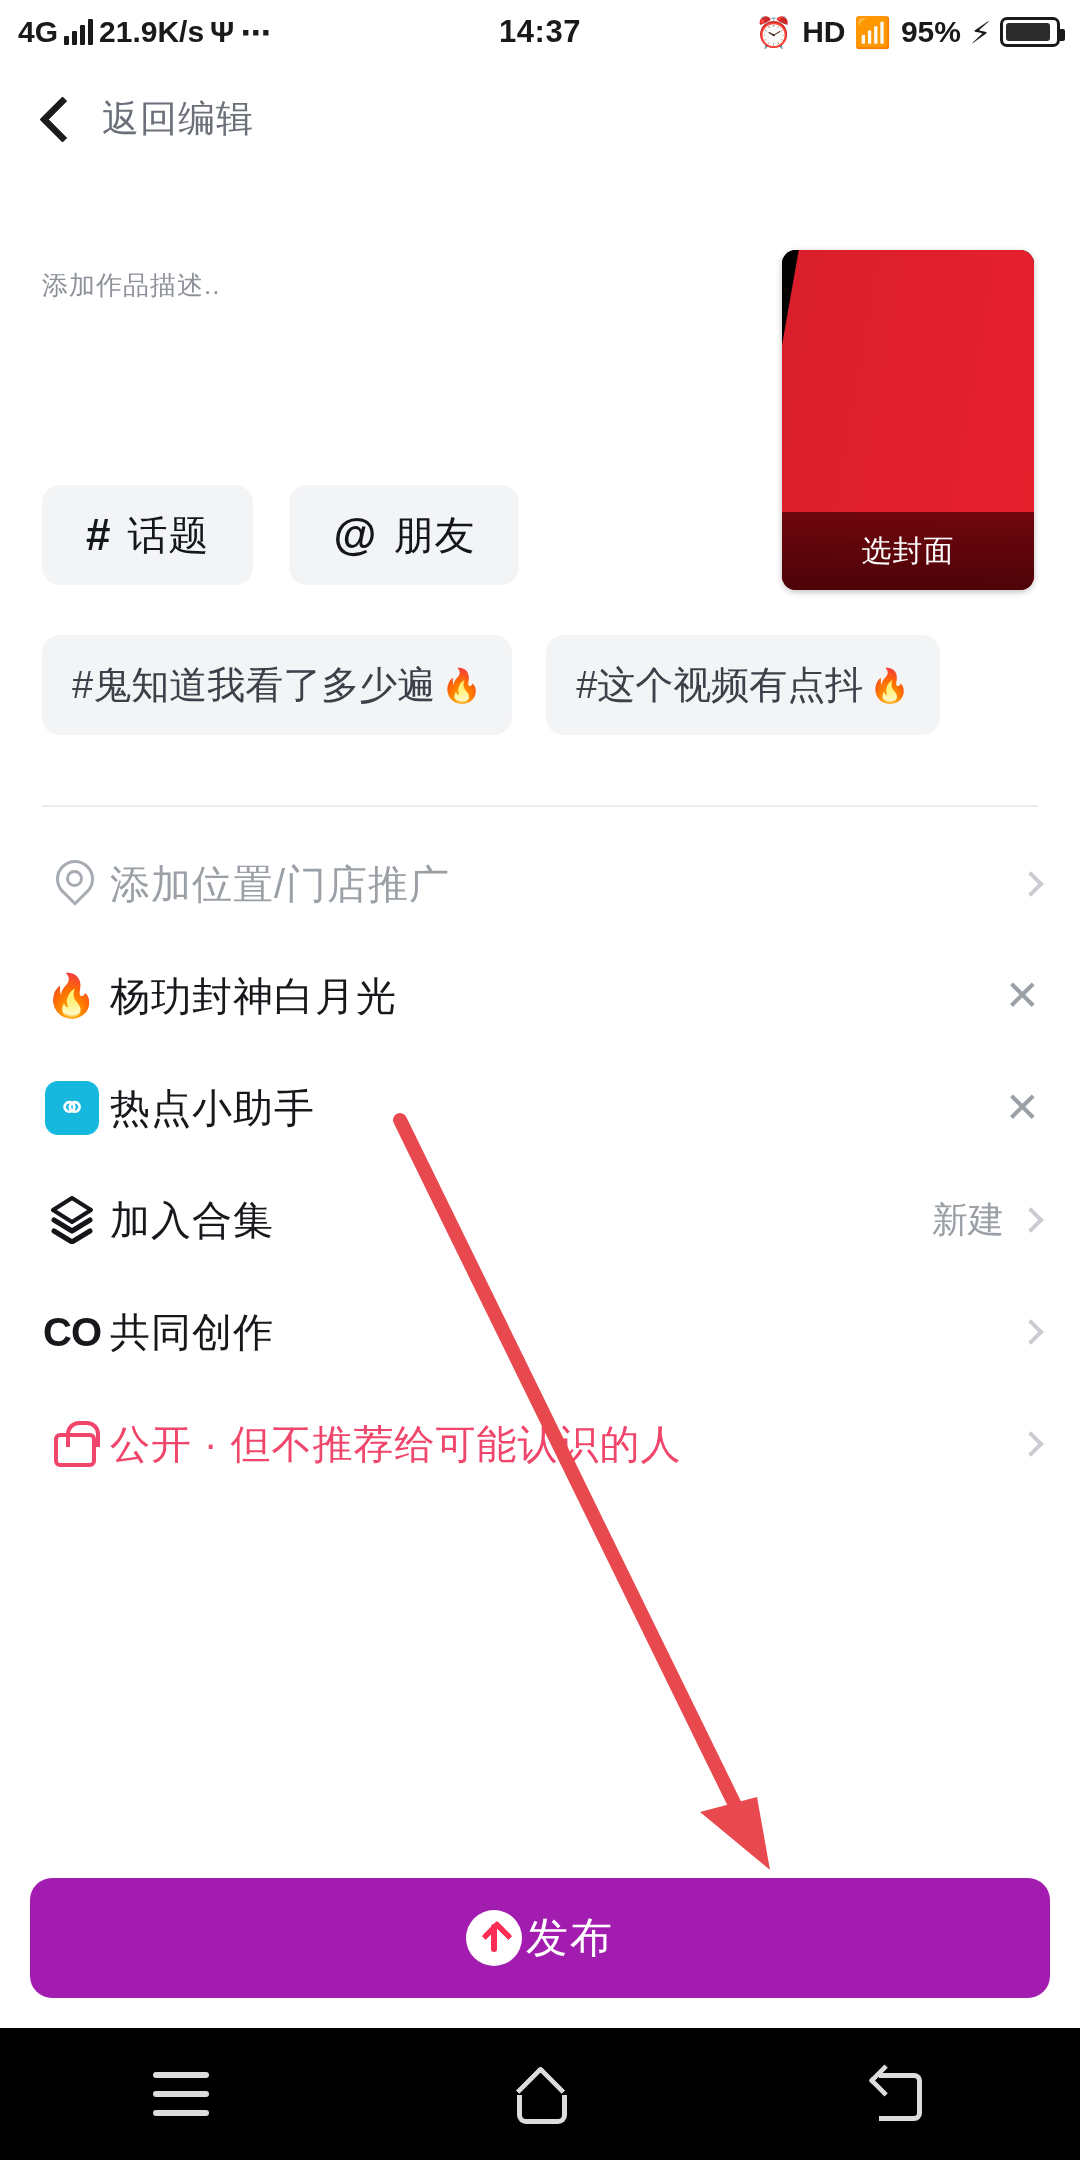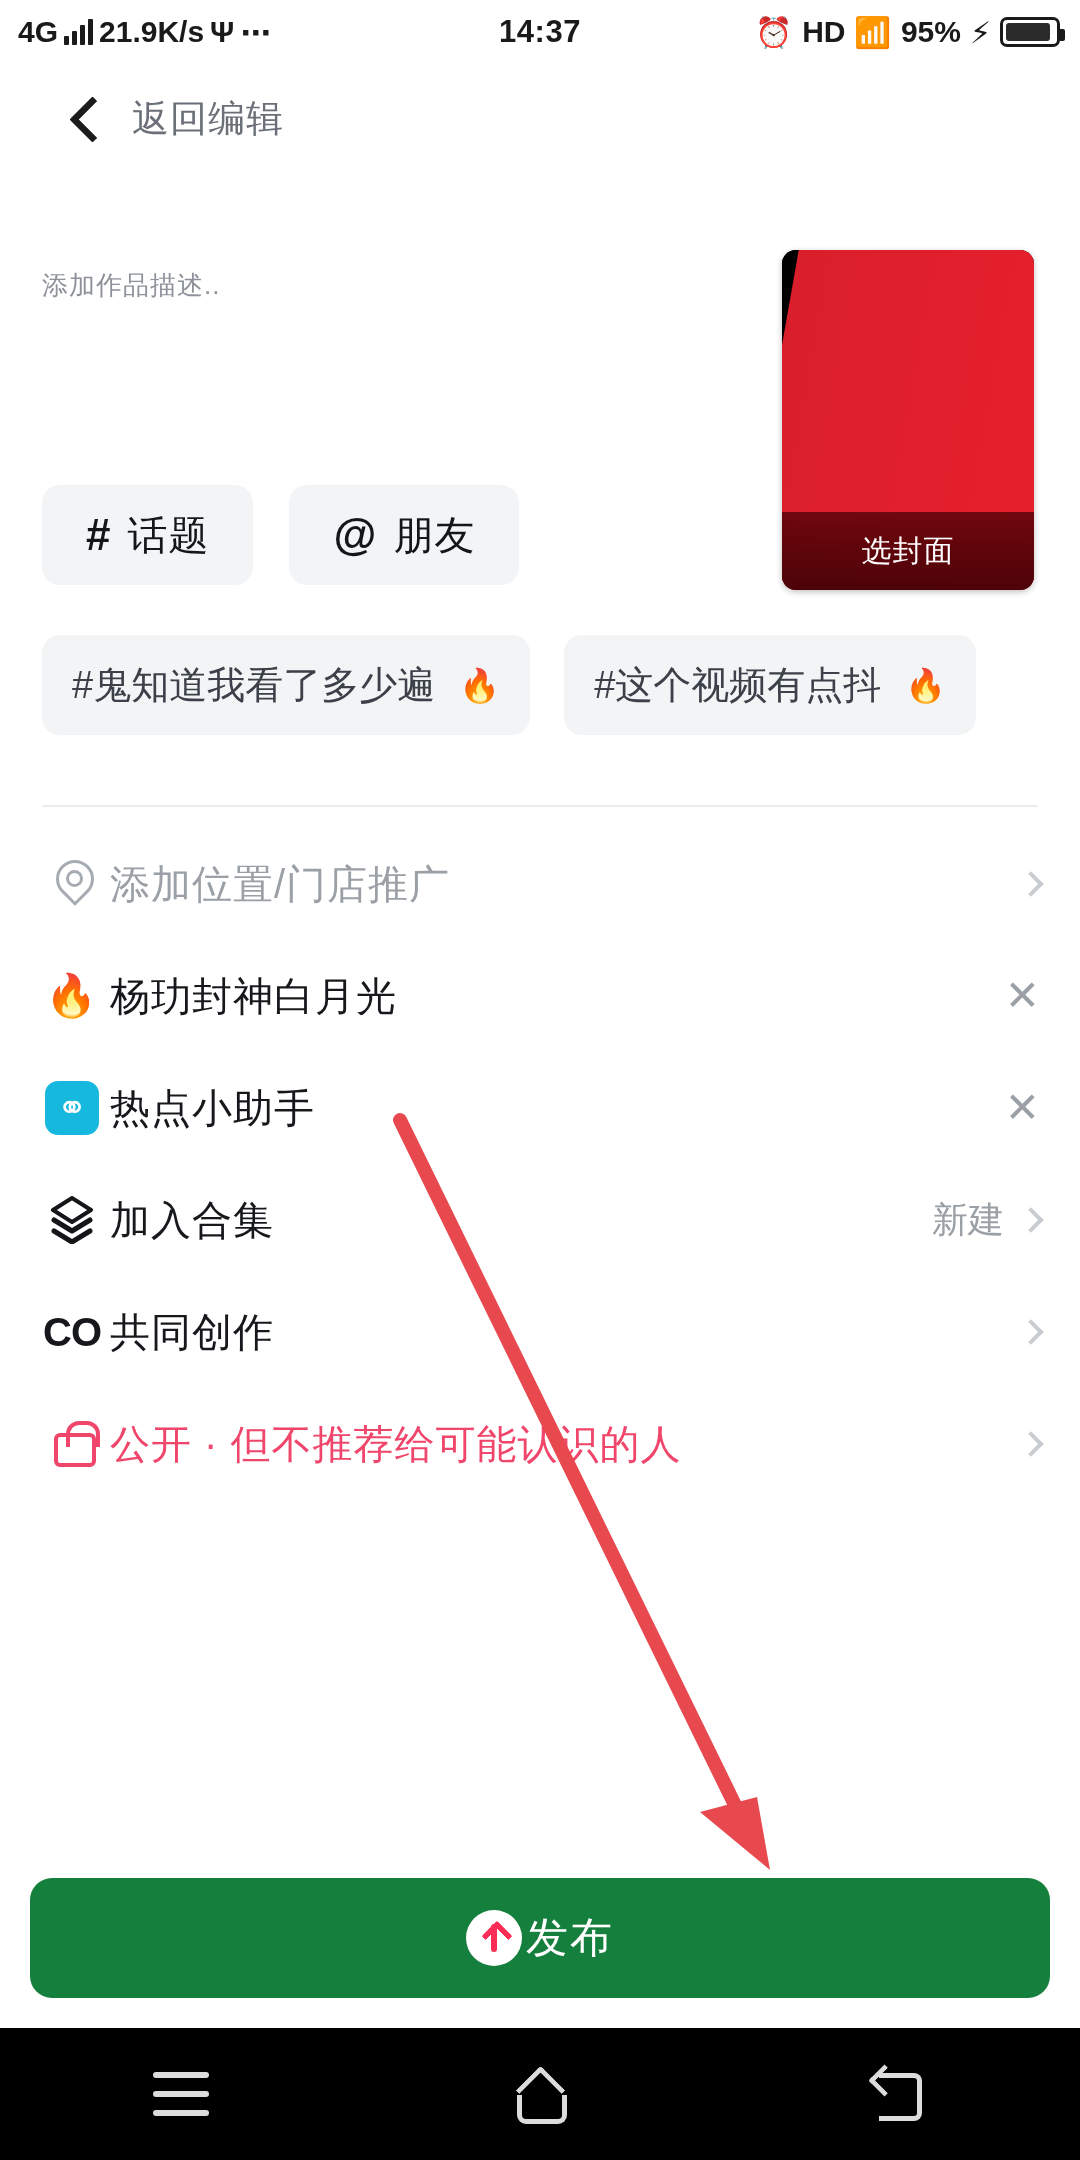--- a/index.html
+++ b/index.html
@@ -26,21 +26,21 @@
   .sig-bars i:nth-child(1){height:9px}
   .sig-bars i:nth-child(2){height:14px}
   .sig-bars i:nth-child(3){height:20px}
   .sig-bars i:nth-child(4){height:26px}
   .batt { width:60px; height:30px; border:3px solid #1a1a1a; border-radius:7px; position:relative; display:flex; align-items:center; }
   .batt::after{content:"";position:absolute;right:-8px;top:9px;width:5px;height:12px;background:#1a1a1a;border-radius:0 2px 2px 0;}
   .batt i{display:block;margin:3px;width:44px;height:18px;background:#2b2b2b;border-radius:3px;}
   .dots { letter-spacing:2px; font-size:30px; }
 
   
-  .header { position:absolute; top:64px; left:0; width:1080px; height:110px; display:flex; align-items:center; padding-left:62px; }
+  .header { position:absolute; top:64px; left:0; width:1080px; height:110px; display:flex; align-items:center; padding-left:32px; }
   .back-chevron { width:44px; height:44px; position:relative; }
   .back-chevron::before{
     content:""; position:absolute; left:14px; top:6px;
     width:26px; height:26px; border-left:7px solid #1c1c1c; border-bottom:7px solid #1c1c1c;
     transform:rotate(45deg); border-radius:2px;
   }
   .header-title { font-size:37px; color:#6a6f78; margin-left:26px; letter-spacing:1px;}
 
   
   .desc-area { position:absolute; top:180px; left:0; width:1080px; }
@@ -72,21 +72,21 @@
     background:#f3f4f6; border-radius:18px; height:100px;
     display:flex; align-items:center; justify-content:center;
     padding:0 44px; font-size:40px; color:#14161a; gap:16px; letter-spacing:1px;
   }
   .chip .sym { font-size:44px; font-weight:700; }
 
   
   .tags { position:absolute; top:635px; left:42px; display:flex; gap:34px; width:1180px; }
   .tag {
     background:#f3f4f6; border-radius:18px; height:100px;
-    display:flex; align-items:center; padding:0 30px; gap:24px;
+    display:flex; align-items:center; padding:0 30px; gap:6px;
     font-size:38px; color:#3b4049; white-space:nowrap; flex:0 0 auto;
   }
   .fire { font-size:33px; }
 
   
   .divider { position:absolute; top:805px; left:42px; width:996px; height:2px; background:#ececec; }
 
   
   .list { position:absolute; top:828px; left:0; width:1080px; }
   .row {
@@ -135,21 +135,21 @@
     display:flex; align-items:center; gap:24px; padding:0 30px; background:#fff; }
   .btn-draft {
     flex:0 0 490px; height:120px; background:#f3f4f6; border-radius:22px;
     display:flex; align-items:center; justify-content:center; gap:22px;
     font-size:42px; color:#14161a; letter-spacing:1px;
   }
   .draft-ico { width:42px; height:46px; position:relative; }
   .draft-ico::before{content:"";position:absolute;top:0;left:2px;width:38px;height:7px;background:#14161a;border-radius:2px;}
   .draft-ico::after{content:"";position:absolute;top:12px;left:6px;width:30px;height:34px;border:5px solid #14161a;border-radius:5px;}
   .btn-publish {
-    flex:1; height:120px; background:#15803d; border-radius:22px;
+    flex:1; height:120px; background:#a21caf; border-radius:22px;
     display:flex; align-items:center; justify-content:center; gap:4px;
     font-size:42px; color:#fff; letter-spacing:2px;
   }
   .pub-ico { width:56px; height:56px; border-radius:50%; background:#fff; position:relative; }
   .pub-ico::before{
     content:""; position:absolute; left:25px; top:14px; width:6px; height:28px; background:#fb2c55; border-radius:3px;
   }
   .pub-ico::after{
     content:""; position:absolute; left:20px; top:15px; width:16px;height:16px;
     border-left:6px solid #fb2c55; border-top:6px solid #fb2c55; transform:rotate(45deg); border-radius:2px;

